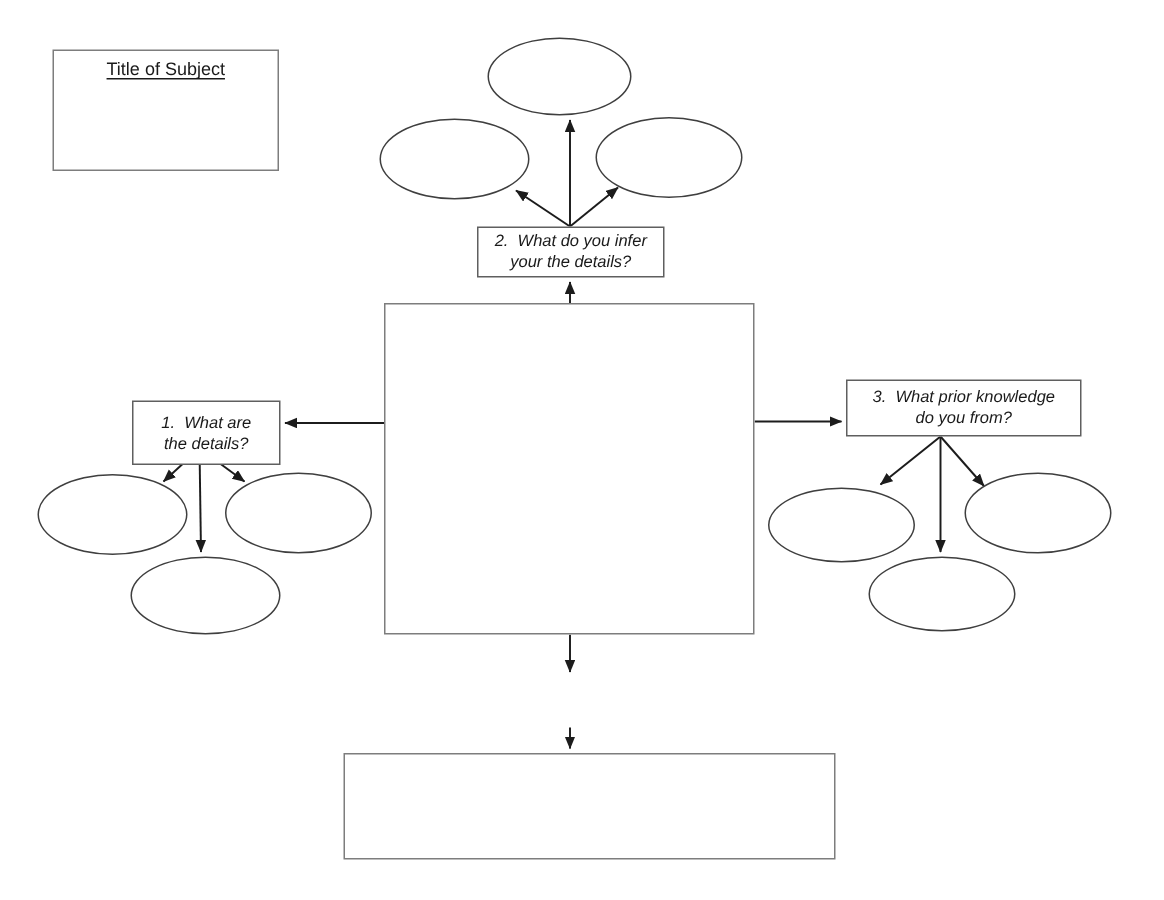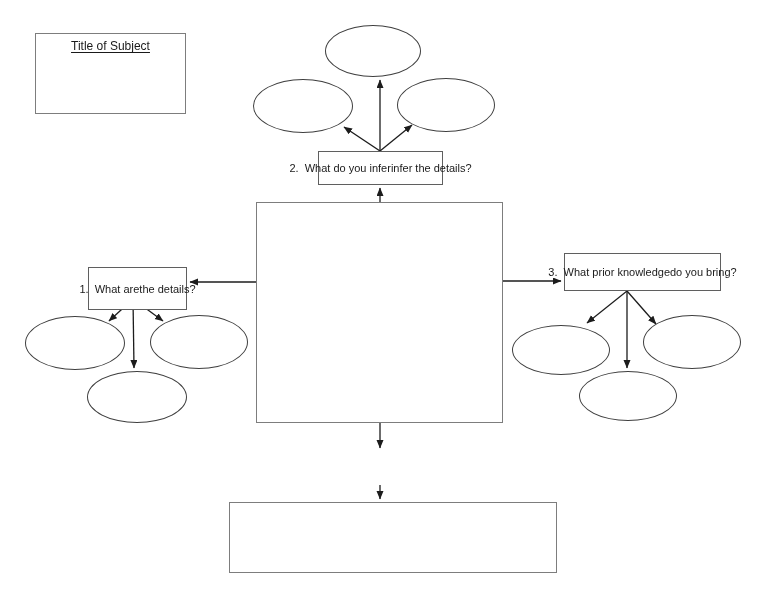--- a/index.html
+++ b/index.html
@@ -19,22 +19,22 @@
     color:var(--text);
     overflow:hidden;
   }
   .wires{position:absolute;left:0;top:0;pointer-events:none;}
   .wires line{stroke:var(--arrow);stroke-width:1.3;}
   .wires .head{fill:var(--arrow);}
   .shape{position:absolute;box-sizing:border-box;background:#fff;}
   .rectbox{border:1.5px solid var(--frame-border);}
   .qbox{
     border:1.5px solid var(--qbox-border);
-    display:flex;flex-direction:row;justify-content:center;align-items:center;
-    font-size:11px;line-height:14px;text-align:center;
+    display:flex;flex-direction:column;justify-content:center;align-items:center;
+    font-size:11px;line-height:14px;text-align:center;font-style:italic;
   }
   .qline{display:block;white-space:pre;}
   .ellipse{
     border:1.4px solid var(--ellipse-stroke);
     border-radius:50%;
   }
   .title-label{
     position:absolute;left:0;right:0;top:5px;
     text-align:center;font-size:12px;
     text-decoration:underline;
@@ -77,31 +77,31 @@
   <div class="shape rectbox" style="left:35px;top:33px;width:151px;height:81px;">
     <span class="title-label">Title of Subject</span>
   </div>
 
   <div class="shape rectbox" style="left:256px;top:202px;width:247px;height:221px;"></div>
 
   <div class="shape rectbox" style="left:229px;top:502px;width:328px;height:71px;"></div>
 
   <div class="shape qbox" style="left:318px;top:151px;width:125px;height:34px;">
     <span class="qline">2.  What do you infer</span>
-    <span class="qline">infer the details?</span>
+    <span class="qline">your the details?</span>
   </div>
 
   <div class="shape qbox" style="left:88px;top:267px;width:99px;height:43px;">
     <span class="qline">1.  What are</span>
     <span class="qline">the details?</span>
   </div>
 
   <div class="shape qbox" style="left:564px;top:253px;width:157px;height:38px;">
     <span class="qline">3.  What prior knowledge</span>
-    <span class="qline">do you bring?</span>
+    <span class="qline">do you from?</span>
   </div>
 
 
   <div class="shape ellipse" style="left:325px;top:25px;width:96px;height:52px;"></div>
   <div class="shape ellipse" style="left:253px;top:79px;width:100px;height:54px;"></div>
   <div class="shape ellipse" style="left:397px;top:78px;width:98px;height:54px;"></div>
 
   <div class="shape ellipse" style="left:25px;top:316px;width:100px;height:54px;"></div>
   <div class="shape ellipse" style="left:150px;top:315px;width:98px;height:54px;"></div>
   <div class="shape ellipse" style="left:87px;top:371px;width:100px;height:52px;"></div>

